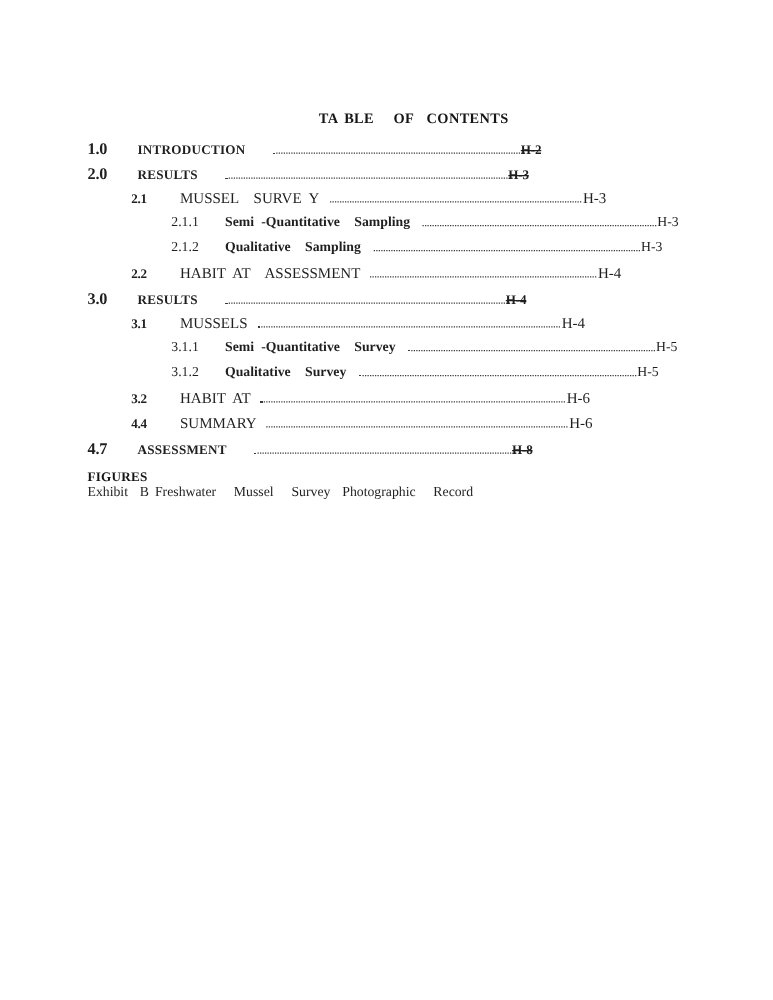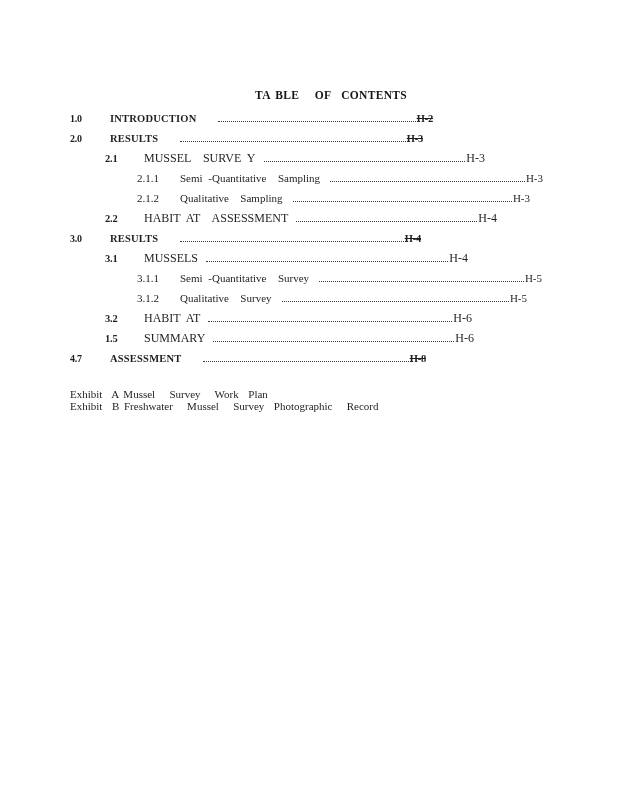--- a/index.html
+++ b/index.html
@@ -8,32 +8,32 @@
   .page{position:relative;width:618px;height:800px;overflow:hidden;background:#fff;}
   .title{margin:0;padding-top:88px;text-align:center;font-weight:bold;font-size:11.5px;
          line-height:14px;white-space:pre;word-spacing:2px;letter-spacing:0.3px;color:#161616;padding-left:44px;}
   .content{margin-top:10px;padding-left:70px;}
   .row{display:flex;align-items:baseline;height:20px;line-height:13px;}
   .num{flex:none;}
   .ttl{flex:none;white-space:pre;}
   .leader{flex:1 1 auto;height:0;border-bottom:1px dotted #3a3a3a;min-width:6px;}
   .pg{flex:none;margin-left:1px;}
 
-  .lvl0 .num{width:40px;font-weight:bold;font-size:10px;letter-spacing:-0.2px;}
+  .lvl0 .num{width:40px;font-weight:bold;font-size:13px;letter-spacing:-0.2px;}
   .lvl0 .ttl{font-weight:bold;font-size:10.5px;margin-right:22px;word-spacing:4px;letter-spacing:0.2px;}
   .lvl0 .pg{font-weight:bold;font-size:10.5px;letter-spacing:-0.2px;text-decoration:line-through;margin-left:-3px;}
 
   .lvl1{padding-left:35px;}
   .lvl1 .num{width:39px;font-weight:bold;font-size:10.5px;letter-spacing:-0.2px;}
   .lvl1 .ttl{font-size:12px;margin-right:8px;word-spacing:3px;}
   .lvl1 .pg{font-size:12px;}
 
   .lvl2{padding-left:67px;}
   .lvl2 .num{width:43px;font-size:11px;}
-  .lvl2 .ttl{font-size:11px;margin-right:10px;word-spacing:3px;}
+  .lvl2 .ttl{font-size:11px;margin-right:10px;word-spacing:3px;font-weight:bold;}
   .lvl2 .pg{font-size:11px;}
 
   .aux{font-weight:bold;font-size:10.5px;line-height:11px;letter-spacing:0.2px;color:#161616;}
   .figures{margin-top:5px;}
   .tables{margin-top:14px;}
   .exhibit{font-size:11px;line-height:12px;white-space:pre;word-spacing:2px;}
   .exhibit-a{margin-top:16px;}
   .exhibit-b{}
 </style>
 </head>
@@ -115,32 +115,32 @@
     </div>
 
     <div class="row lvl1" style="width:367px">
       <span class="num">3.2</span>
       <span class="ttl">HABIT AT</span>
       <span class="leader"></span>
       <span class="pg">H-6</span>
     </div>
 
     <div class="row lvl1" style="width:369px">
-      <span class="num">1.5</span>
+      <span class="num">4.4</span>
       <span class="ttl">SUMMARY</span>
       <span class="leader"></span>
       <span class="pg">H-6</span>
     </div>
 
     <div class="row lvl0" style="width:356px">
       <span class="num">4.7</span>
       <span class="ttl">ASSESSMENT</span>
       <span class="leader"></span>
       <span class="pg">H-8</span>
     </div>
 
 
+    <div class="aux figures">FIGURES</div>
 
-    <div class="exhibit exhibit-a">Exhibit  A Mussel   Survey   Work  Plan</div>
     <div class="exhibit exhibit-b">Exhibit  B Freshwater   Mussel   Survey  Photographic   Record</div>
 
   </div>
 </div>
 
 </body></html>

